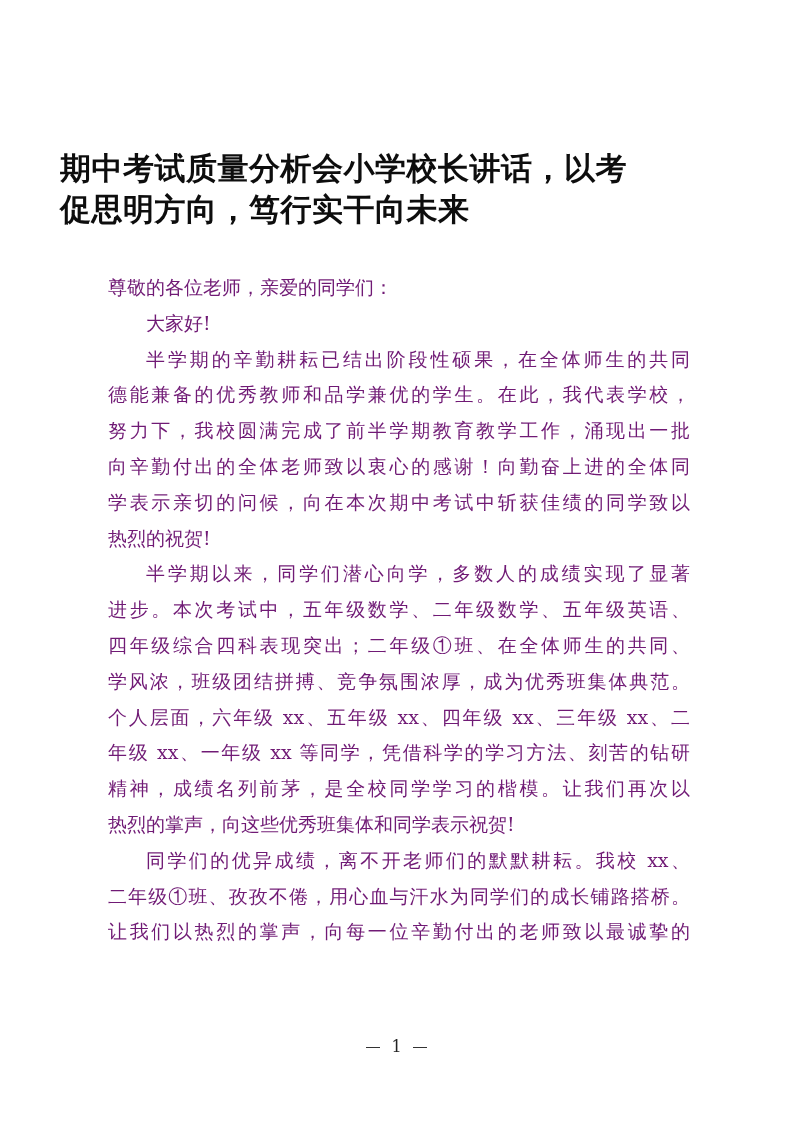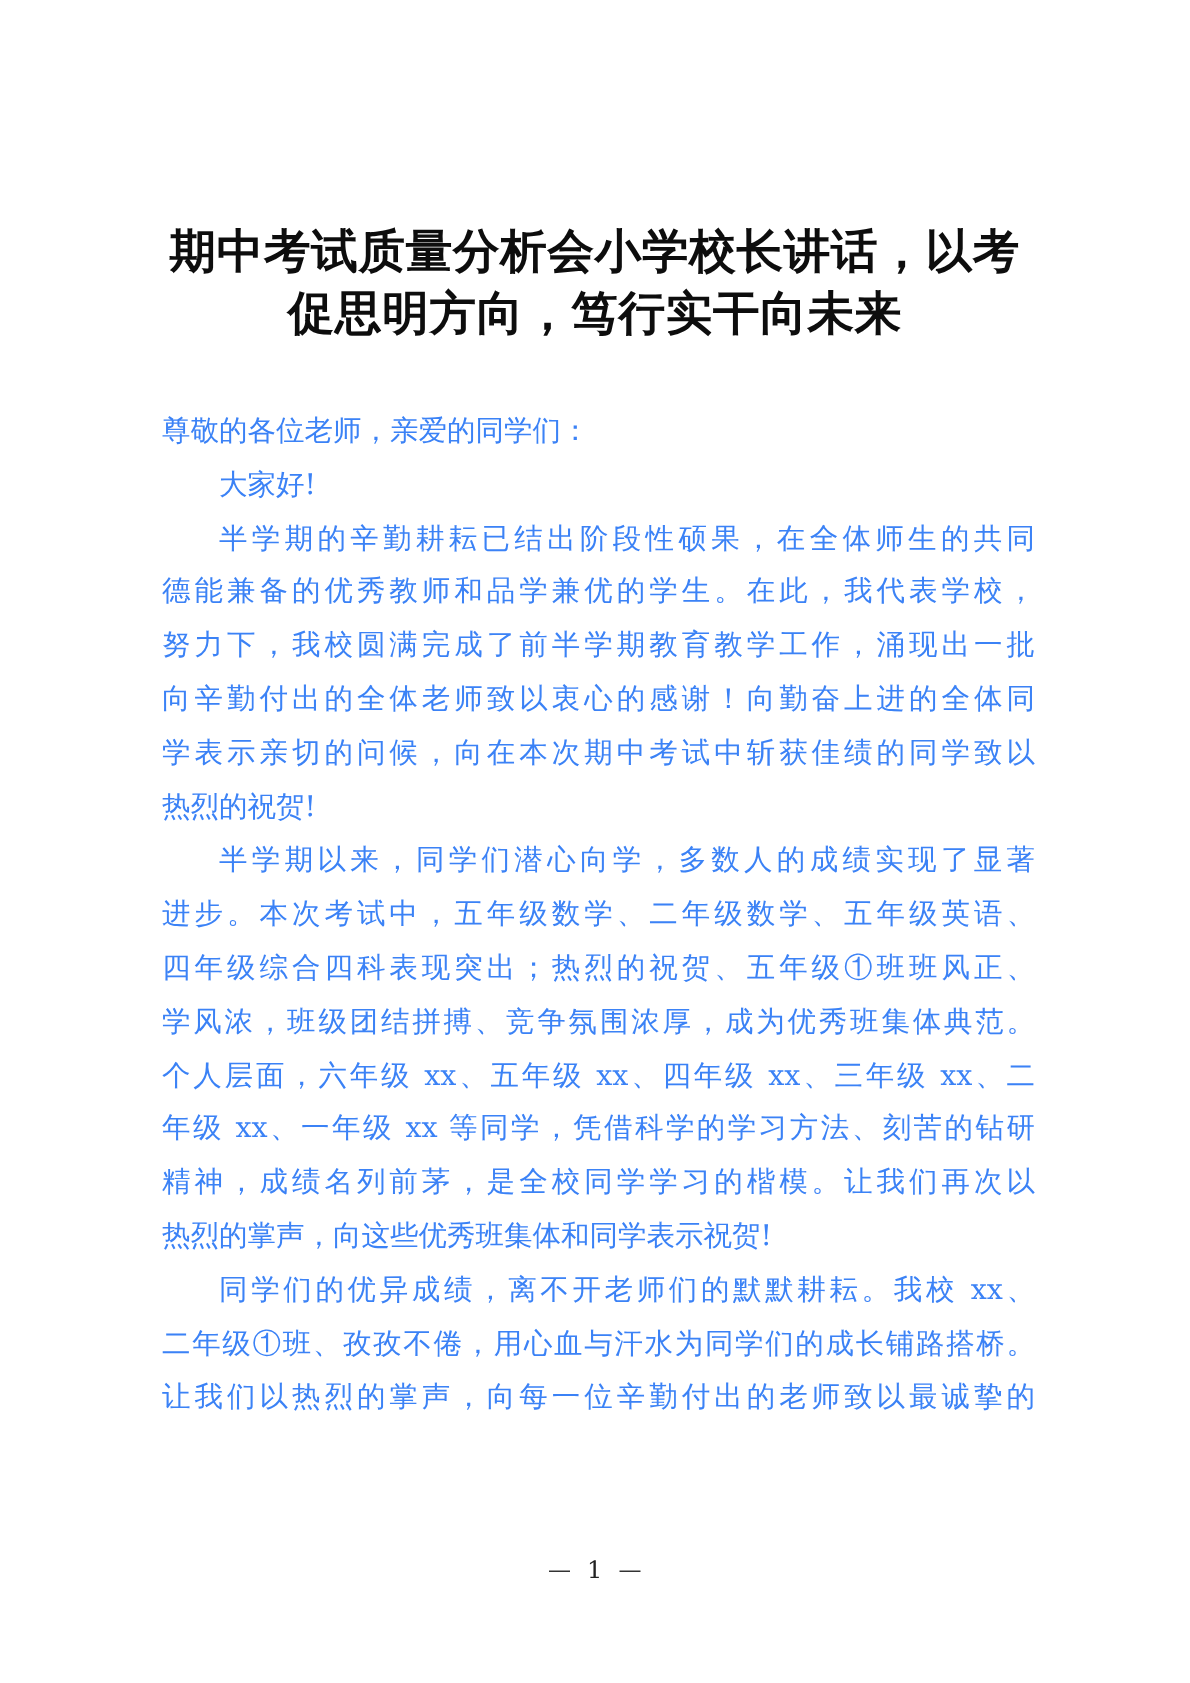--- a/index.html
+++ b/index.html
@@ -19,41 +19,40 @@
     left: 0; top: 0;
     width: 793px;
     height: 1122px;
     background: #ffffff;
   }
   .title {
     position: absolute;
     left: 60px;
     width: 673px;
     top: 148px;
-    text-align: center;
     font-family: "DejaVu Sans", "Liberation Sans", sans-serif;
     font-weight: bold;
     font-size: 31px;
     line-height: 41px;
     color: #0d0d0d;
     letter-spacing: 0.5px;
   }
   .title .tline {
     display: block;
     white-space: nowrap;
   }
   .body {
     position: absolute;
     left: 108px;
     top: 270px;
     width: 582px;
     font-family: "DejaVu Serif", "Liberation Serif", serif;
     font-size: 19px;
     line-height: 35.8px;
-    color: #3b82f6;
+    color: #701a75;
   }
   .line {
     display: block;
     white-space: nowrap;
     text-align: justify;
     text-align-last: justify;
     height: 35.8px;
   }
   .line.last {
     text-align-last: left;
@@ -105,21 +104,21 @@
       <span class="line">德能兼备的优秀教师和品学兼优的学生。在此，我代表学校，</span>
       <span class="line">努力下，我校圆满完成了前半学期教育教学工作，涌现出一批</span>
       <span class="line">向辛勤付出的全体老师致以衷心的感谢！向勤奋上进的全体同</span>
       <span class="line">学表示亲切的问候，向在本次期中考试中斩获佳绩的同学致以</span>
       <span class="line last">热烈的祝贺!</span>
     </div>
 
     <div>
       <span class="line indent">半学期以来，同学们潜心向学，多数人的成绩实现了显著</span>
       <span class="line">进步。本次考试中，五年级数学、二年级数学、五年级英语、</span>
-      <span class="line">四年级综合四科表现突出；热烈的祝贺、五年级①班班风正、</span>
+      <span class="line">四年级综合四科表现突出；二年级①班、在全体师生的共同、</span>
       <span class="line">学风浓，班级团结拼搏、竞争氛围浓厚，成为优秀班集体典范。</span>
       <span class="line">个人层面，六年级 xx、五年级 xx、四年级 xx、三年级 xx、二</span>
       <span class="line">年级 xx、一年级 xx 等同学，凭借科学的学习方法、刻苦的钻研</span>
       <span class="line">精神，成绩名列前茅，是全校同学学习的楷模。让我们再次以</span>
       <span class="line last">热烈的掌声，向这些优秀班集体和同学表示祝贺!</span>
     </div>
 
     <div>
       <span class="line indent">同学们的优异成绩，离不开老师们的默默耕耘。我校 xx、</span>
       <span class="line">二年级①班、孜孜不倦，用心血与汗水为同学们的成长铺路搭桥。</span>

